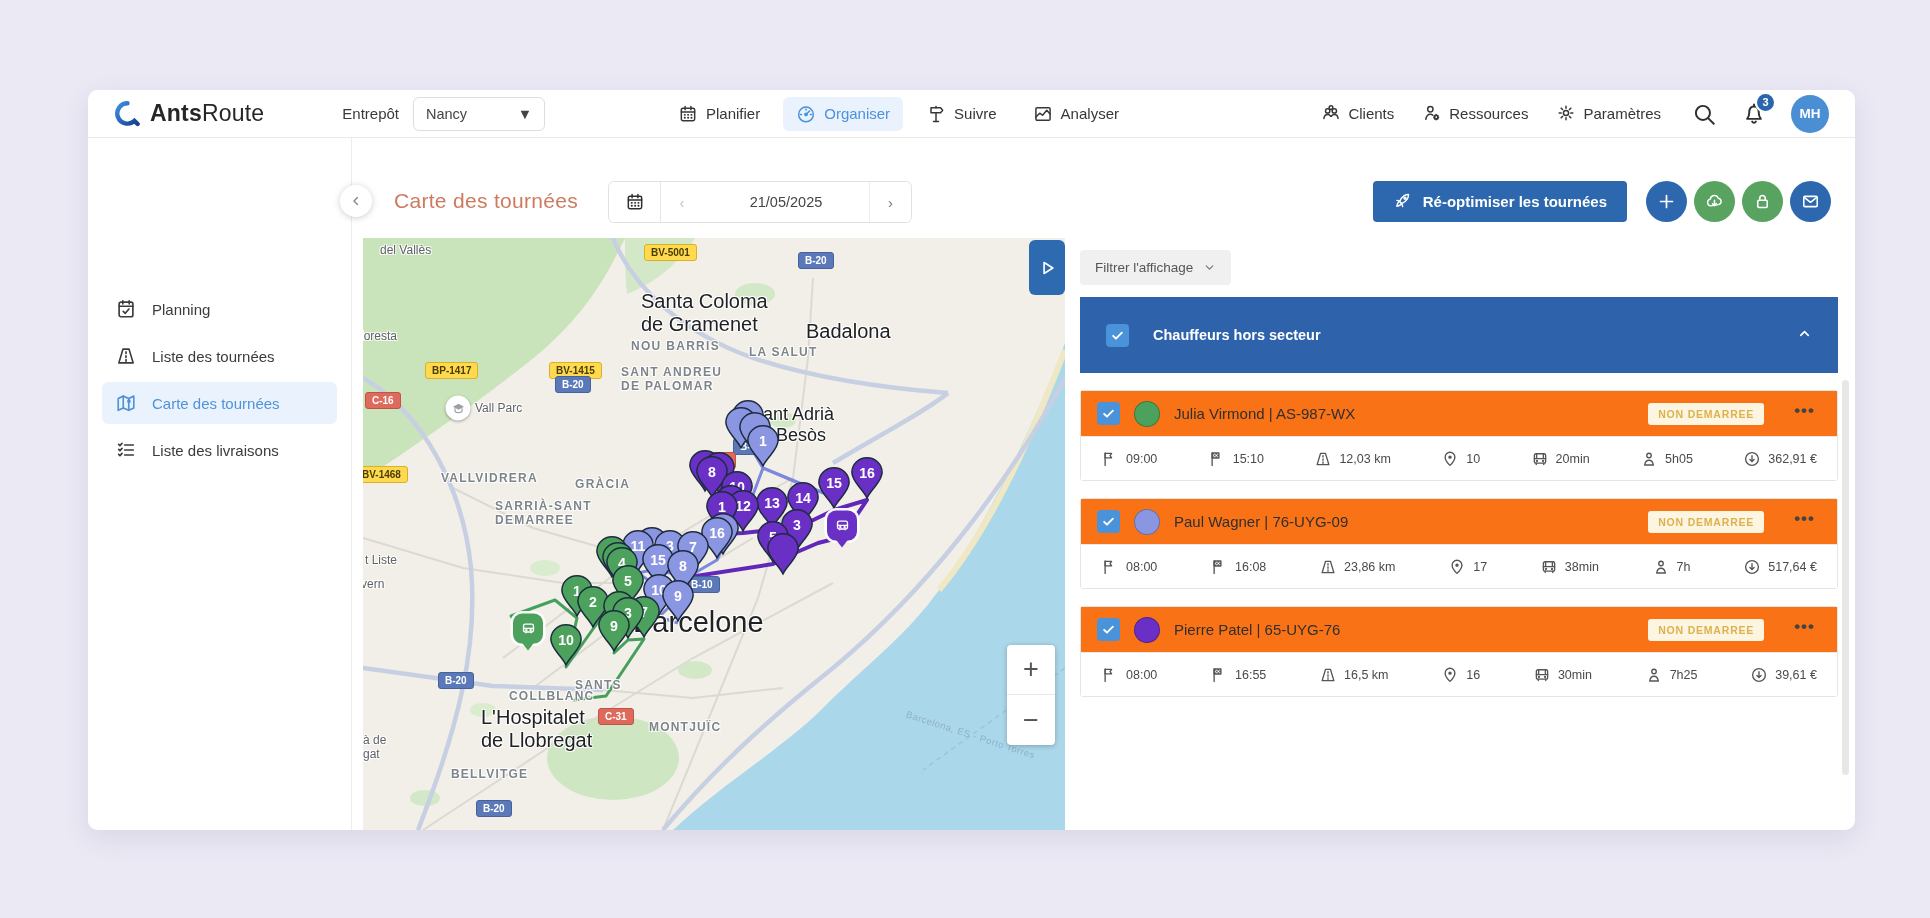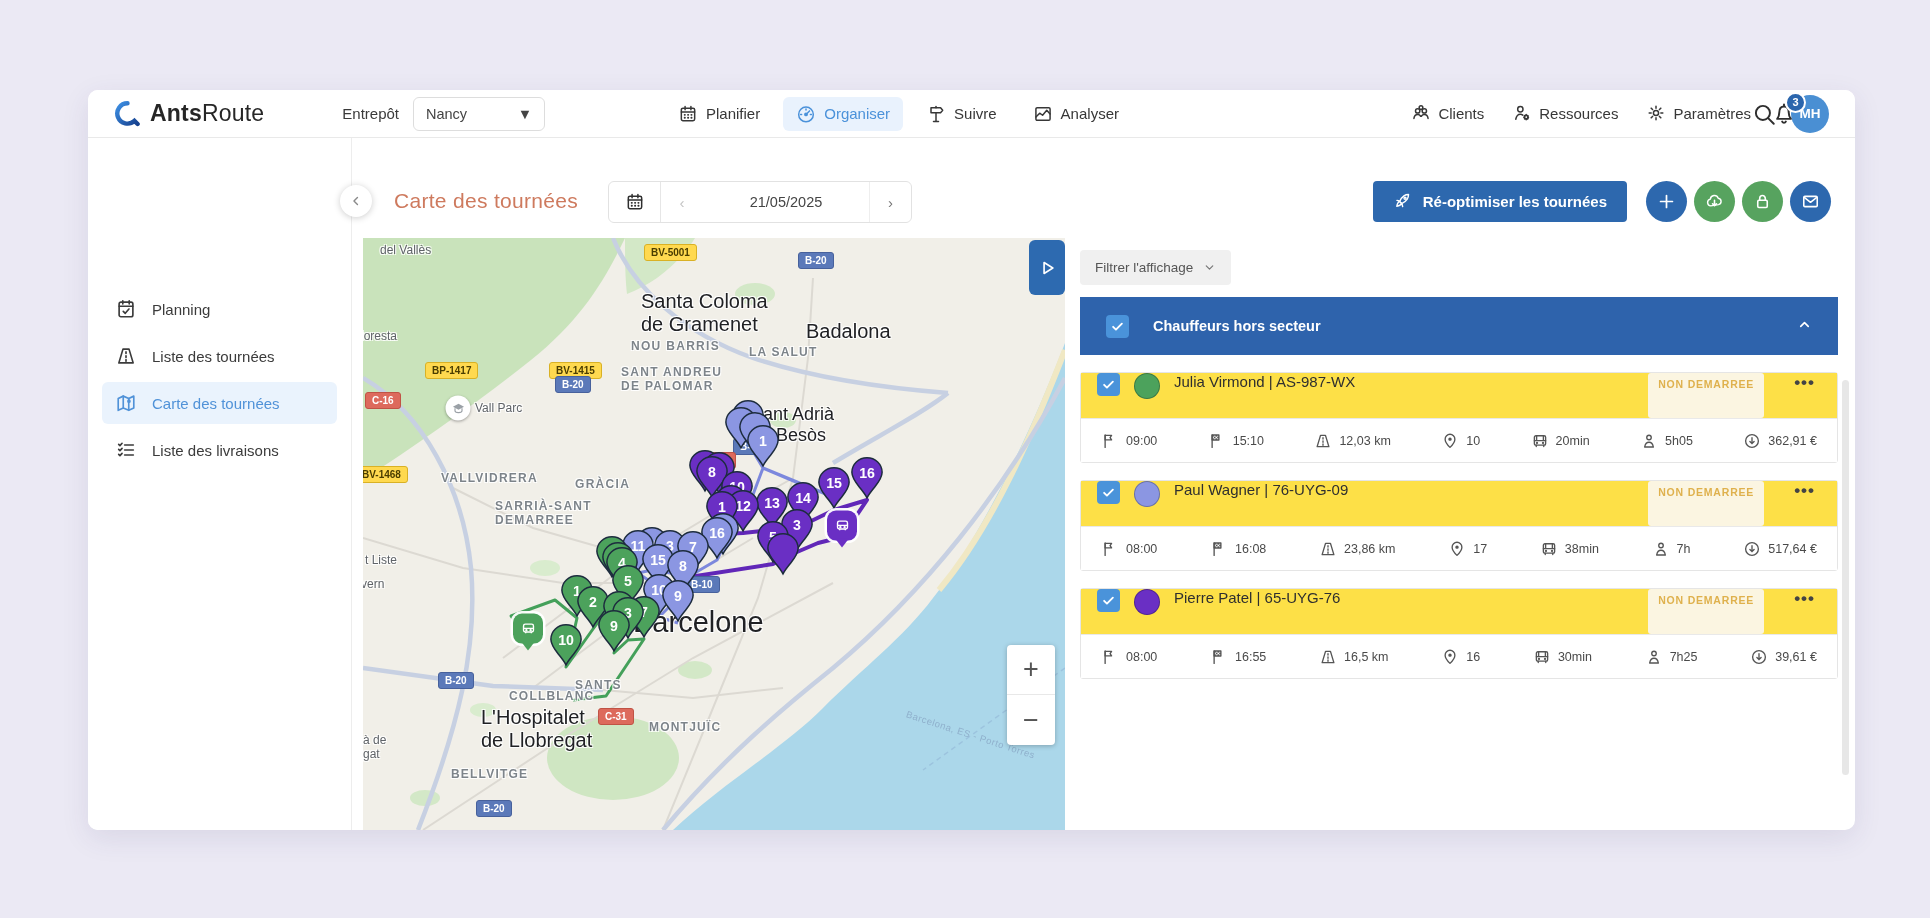--- a/index.html
+++ b/index.html
@@ -19,21 +19,21 @@
   .wh-label { font-size:15px; color:#3a3a3a; }
   .wh-select { width:132px; height:34px; border:1px solid #ddd; border-radius:6px; background:#fff;
                display:flex; align-items:center; justify-content:space-between; padding:0 12px; cursor:pointer; }
   .wh-select span { font-size:14.5px; color:#444; }
   .wh-caret { color:#8a8a8a; font-size:11px; }
   .nav-center { display:flex; align-items:center; gap:10px; margin-left:120px; }
   .nav-item { display:flex; align-items:center; gap:8px; padding:7px 13px; border-radius:6px;
               font-size:15px; color:#373737; cursor:pointer; white-space:nowrap; }
   .nav-item svg { width:20px; height:20px; }
   .nav-item.active { background:#e9f2fd; color:#4b92da; }
-  .nav-right { display:flex; align-items:center; margin-left:auto; }
+  .nav-right { display:flex; align-items:center; gap:30px; margin-left:auto; }
   .nav-right .nav-item { padding:6px 2px; gap:6px; }
   .icon-btn { width:26px; height:26px; display:flex; align-items:center; justify-content:center; cursor:pointer; color:#2f2f2f; }
   .bell-wrap { position:relative; margin-left:-6px; }
   .badge { position:absolute; top:-9px; right:-9px; width:21px; height:21px; border-radius:50%;
            background:#2b66ad; border:2px solid #fff; color:#fff; font-size:11px; font-weight:bold;
            display:flex; align-items:center; justify-content:center; }
   .avatar { width:38px; height:38px; border-radius:50%; background:#4a8fd3; color:#fff; font-weight:bold;
             font-size:13.5px; display:flex; align-items:center; justify-content:center; cursor:pointer; margin-left:-6px;}
 
   
@@ -93,30 +93,30 @@
                   display:flex; align-items:center; justify-content:center; z-index:10; cursor:pointer; }
   .zoom-ctl { position:absolute; right:10px; bottom:85px; width:48px; background:#fff; border-radius:4px;
               box-shadow:0 1px 5px rgba(0,0,0,.25); z-index:10; }
   .zoom-ctl div { height:50px; display:flex; align-items:center; justify-content:center; font-size:27px; color:#555; cursor:pointer; }
   .zoom-ctl div:first-child { border-bottom:1px solid #e8e8e8; }
 
   
   .panel { position:absolute; left:992px; top:160px; width:758px; z-index:6; }
   .filter-btn { display:inline-flex; align-items:center; gap:10px; height:35px; padding:0 15px; background:#f0f0f0;
                 border-radius:4px; font-size:13.5px; color:#555; cursor:pointer; }
-  .group-banner { margin-top:12px; height:58px; background:#2e63ac; display:flex; align-items:center; padding:0 26px;
+  .group-banner { margin-top:12px; height:76px; background:#2e63ac; display:flex; align-items:center; padding:0 26px;
                   color:#fff; cursor:pointer; }
   .group-banner .cb { margin-right:24px; }
   .group-banner .glabel { font-size:14.5px; font-weight:bold; }
   .group-banner .chev { margin-left:auto; color:#fff; }
   .cb { width:23px; height:23px; border-radius:4px; background:#4a93da; display:flex; align-items:center;
         justify-content:center; flex:none; cursor:pointer; }
   .cb svg { width:15px; height:15px; }
   .driver-card { margin-top:17px; border:1px solid #e5e5e5; border-radius:3px; background:#fff; }
-  .d-head { height:45px; background:#fde047; display:flex; padding:0 16px; gap:14px; }
+  .d-head { height:45px; background:#f97316; display:flex; align-items:center; padding:0 16px; gap:14px; }
   .d-dot { width:26px; height:26px; border-radius:50%; border:1px solid rgba(0,0,0,.25); flex:none; }
   .d-name { font-size:15px; color:#2f2f2f; }
   .d-status { margin-left:auto; background:#fbf5e1; color:#dfb14d; font-size:10.5px; font-weight:bold;
               letter-spacing:.8px; padding:5px 10px; border-radius:3px; }
   .d-more { color:#444; font-size:17px; font-weight:bold; letter-spacing:1px; padding:0 6px 6px 6px; cursor:pointer; margin-left:10px;}
   .d-stats { height:44px; display:flex; align-items:center; justify-content:space-between; padding:0 20px;
              border-top:1px solid #e9e9e9; background:#fff; }
   .stat { display:flex; align-items:center; gap:7px; color:#4a4a4a; font-size:12.5px; }
   .stat svg { width:18px; height:18px; color:#555; }
   .scroll-strip { position:absolute; right:6px; top:290px; width:7px; height:395px; background:#e7e7e7; border-radius:4px; z-index:7;}

